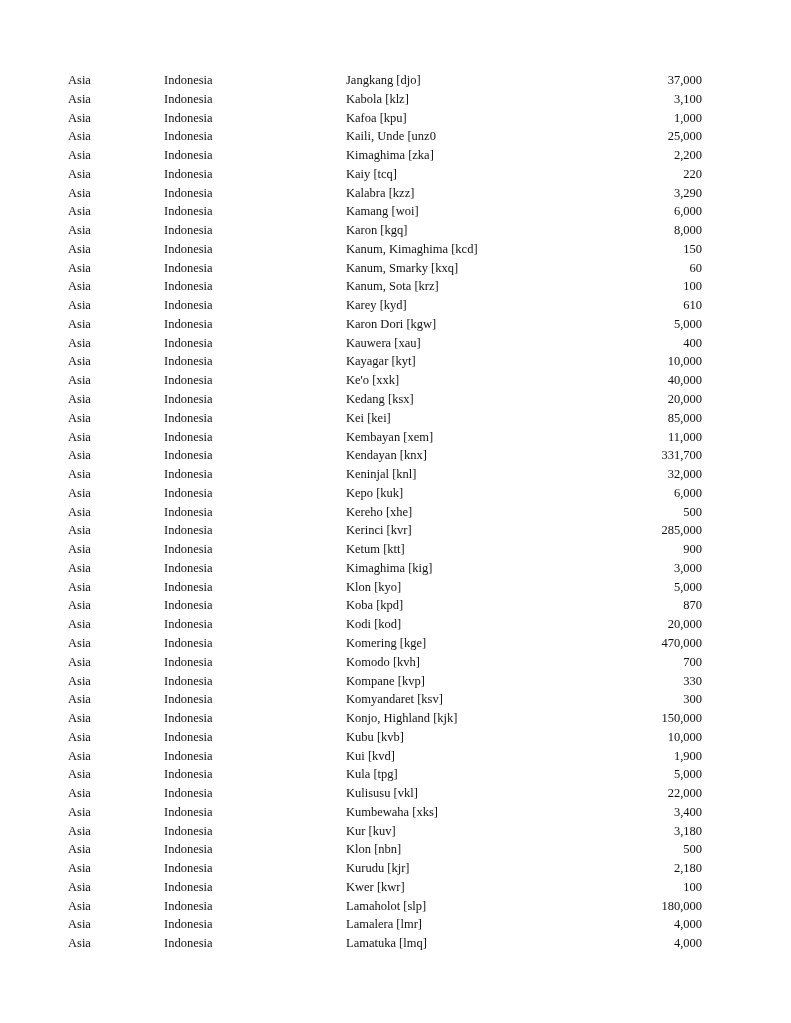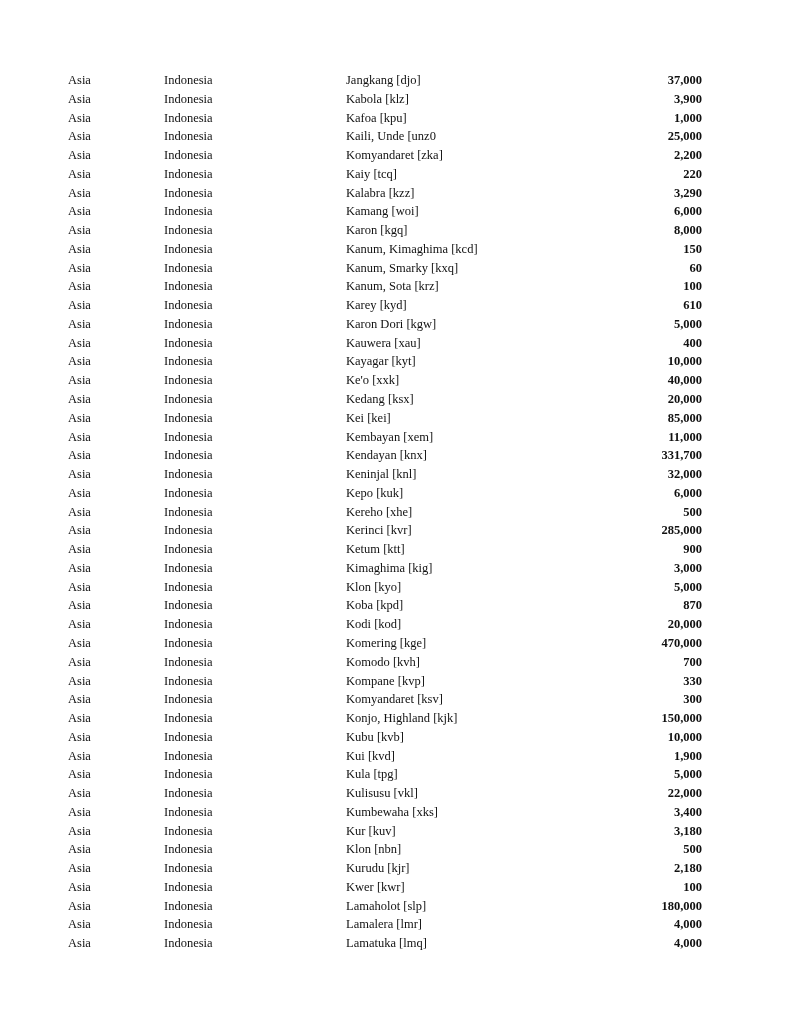--- a/index.html
+++ b/index.html
@@ -3,54 +3,54 @@
 <meta charset="utf-8">
 <style>
   html, body { margin: 0; padding: 0; background: #ffffff; }
   body { width: 791px; height: 1023px; position: relative; overflow: hidden;
          font-family: "Liberation Serif", "DejaVu Serif", serif; font-size: 12.5px; color: #111; }
   #table { position: absolute; top: 71px; left: 0; width: 791px; }
   .row { position: relative; height: 18.78px; line-height: 18.78px; white-space: nowrap; padding-left: 8px; }
   .c1 { position: absolute; left: 68px; }
   .c2 { position: absolute; left: 164px; }
   .c3 { position: absolute; left: 346px; }
-  .c4 { position: absolute; right: 89px; text-align: right; font-weight: bold; }
+  .c4 { position: absolute; right: 89px; text-align: right; }
 </style>
 </head>
 <body>
 
 <div id="table">
     <div class="row">
       <span class="c1">Asia</span>
       <span class="c2">Indonesia</span>
       <span class="c3">Jangkang [djo]</span>
       <span class="c4">37,000</span>
     </div>
     <div class="row">
       <span class="c1">Asia</span>
       <span class="c2">Indonesia</span>
       <span class="c3">Kabola [klz]</span>
-      <span class="c4">3,900</span>
+      <span class="c4">3,100</span>
     </div>
     <div class="row">
       <span class="c1">Asia</span>
       <span class="c2">Indonesia</span>
       <span class="c3">Kafoa [kpu]</span>
       <span class="c4">1,000</span>
     </div>
     <div class="row">
       <span class="c1">Asia</span>
       <span class="c2">Indonesia</span>
       <span class="c3">Kaili, Unde [unz0</span>
       <span class="c4">25,000</span>
     </div>
     <div class="row">
       <span class="c1">Asia</span>
       <span class="c2">Indonesia</span>
-      <span class="c3">Komyandaret [zka]</span>
+      <span class="c3">Kimaghima [zka]</span>
       <span class="c4">2,200</span>
     </div>
     <div class="row">
       <span class="c1">Asia</span>
       <span class="c2">Indonesia</span>
       <span class="c3">Kaiy [tcq]</span>
       <span class="c4">220</span>
     </div>
     <div class="row">
       <span class="c1">Asia</span>

